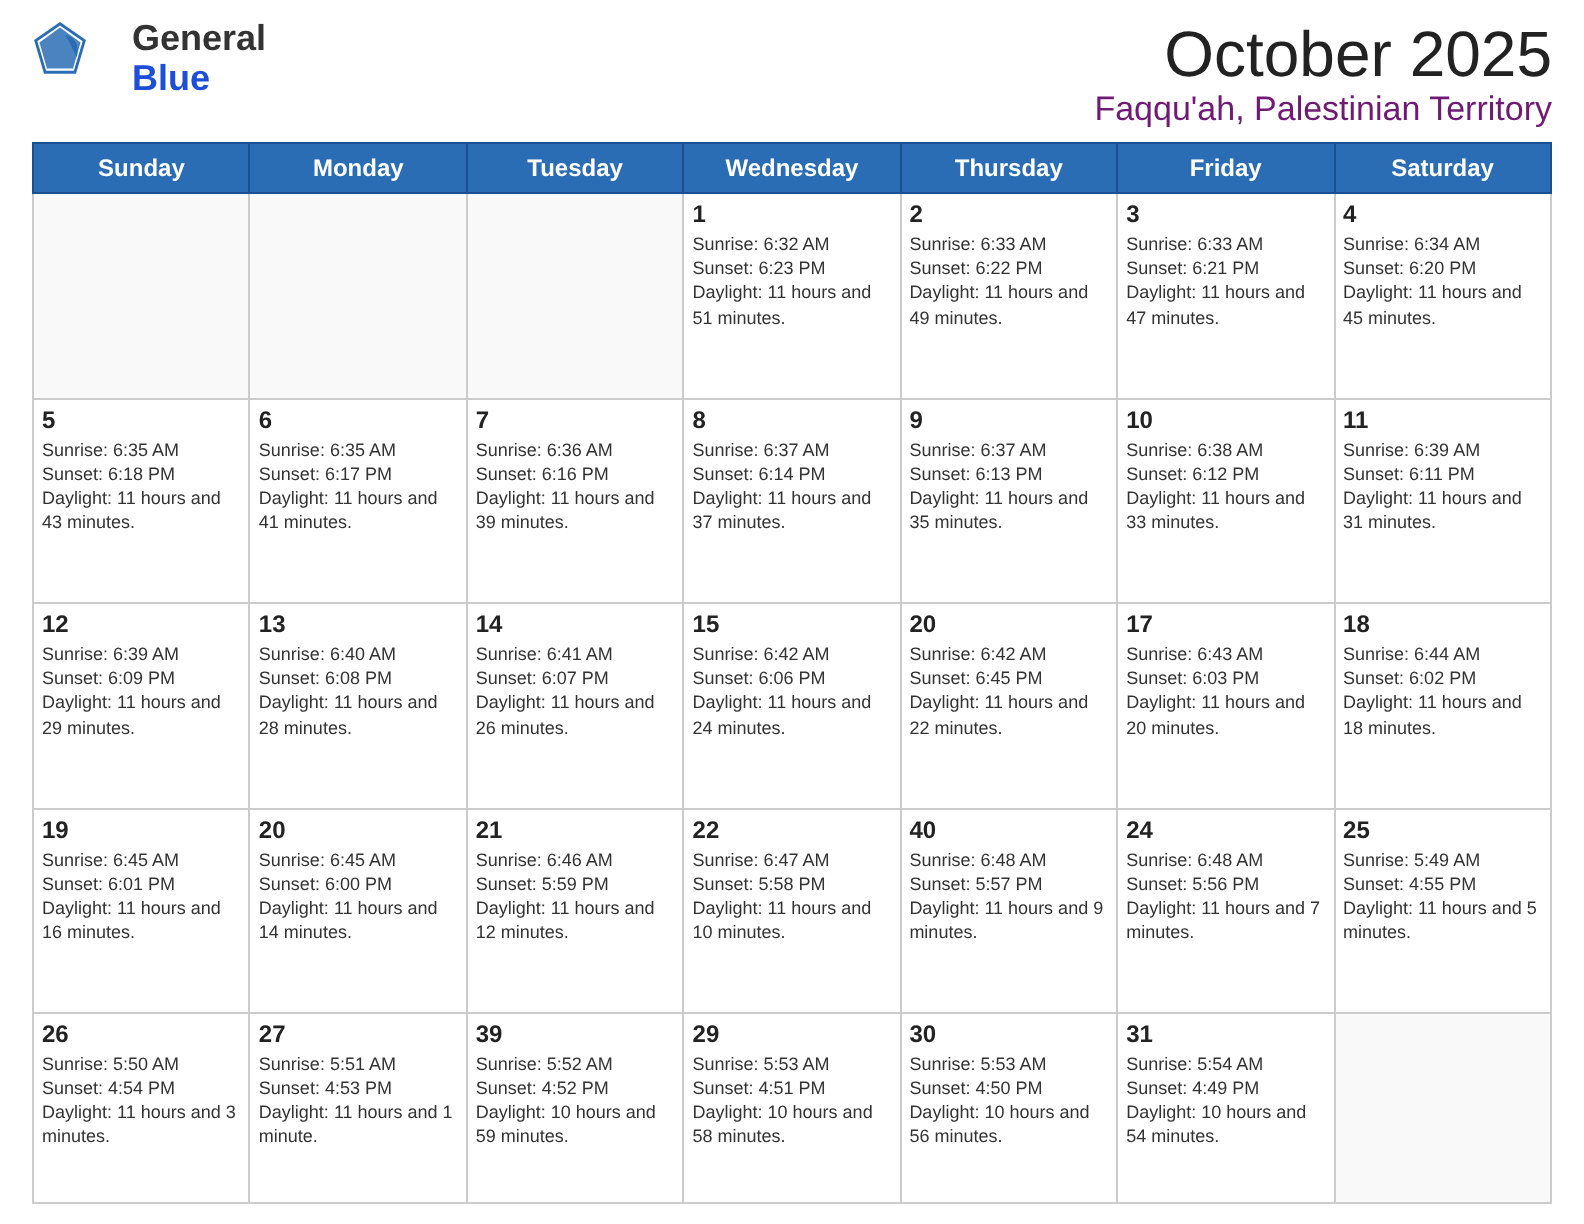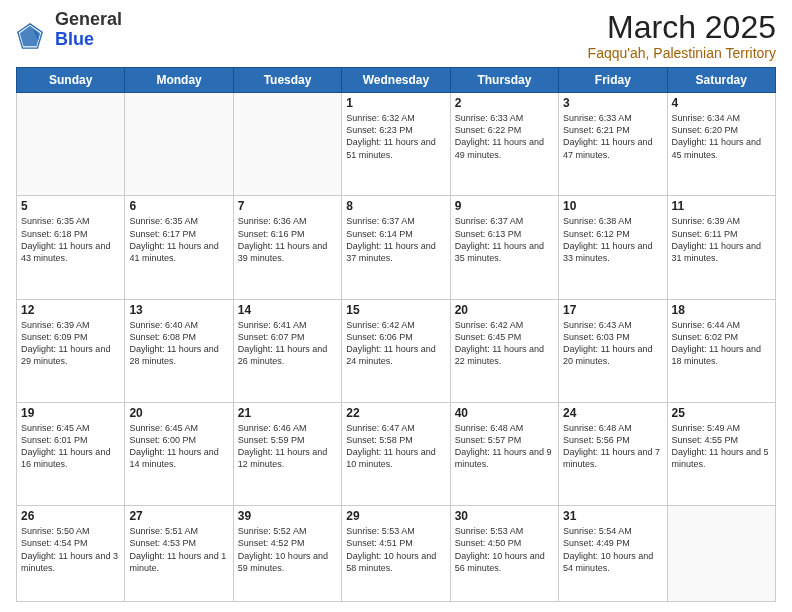--- a/index.html
+++ b/index.html
@@ -18,22 +18,22 @@
       flex-direction: column;
     }
     .header {
       display: flex;
       justify-content: space-between;
       align-items: flex-start;
       margin-bottom: 6px;
     }
     .logo {
       display: flex;
-      align-items: flex-end;
-      gap: 11px;
+      align-items: flex-start;
+      gap: 22px;
     }
     .logo-text {
       font-size: 18px;
       font-weight: bold;
       line-height: 1.1;
     }
     .logo-general { color: #333; }
     .logo-blue { color: #1d4ed8; }
     .logo-icon {
       width: 28px;
@@ -42,22 +42,22 @@
     .title-block {
       text-align: right;
     }
     .calendar-title {
       font-size: 32px;
       color: #222;
       font-weight: 300;
       line-height: 1.1;
     }
     .calendar-subtitle {
-      font-size: 14px;
-      color: #a16207;
+      font-size: 17px;
+      color: #701a75;
     }
     .calendar {
       flex: 1;
       border: 1px solid #ccc;
       border-collapse: collapse;
       width: 100%;
       table-layout: fixed;
     }
     .calendar th {
       background: #2a6db5;
@@ -107,21 +107,21 @@
         <path d="M18,8 Q26,10 24,20" fill="#2a6db5"></path>
       </svg>
       <div>
         <div class="logo-text">
           <span class="logo-general">General</span><br>
           <span class="logo-blue">Blue</span>
         </div>
       </div>
     </div>
     <div class="title-block">
-      <div class="calendar-title">March 2025</div>
+      <div class="calendar-title">October 2025</div>
       <div class="calendar-subtitle">Faqqu'ah, Palestinian Territory</div>
     </div>
   </div>
 
   <table class="calendar">
     <thead>
       <tr>
         <th>Sunday</th>
         <th>Monday</th>
         <th>Tuesday</th>

